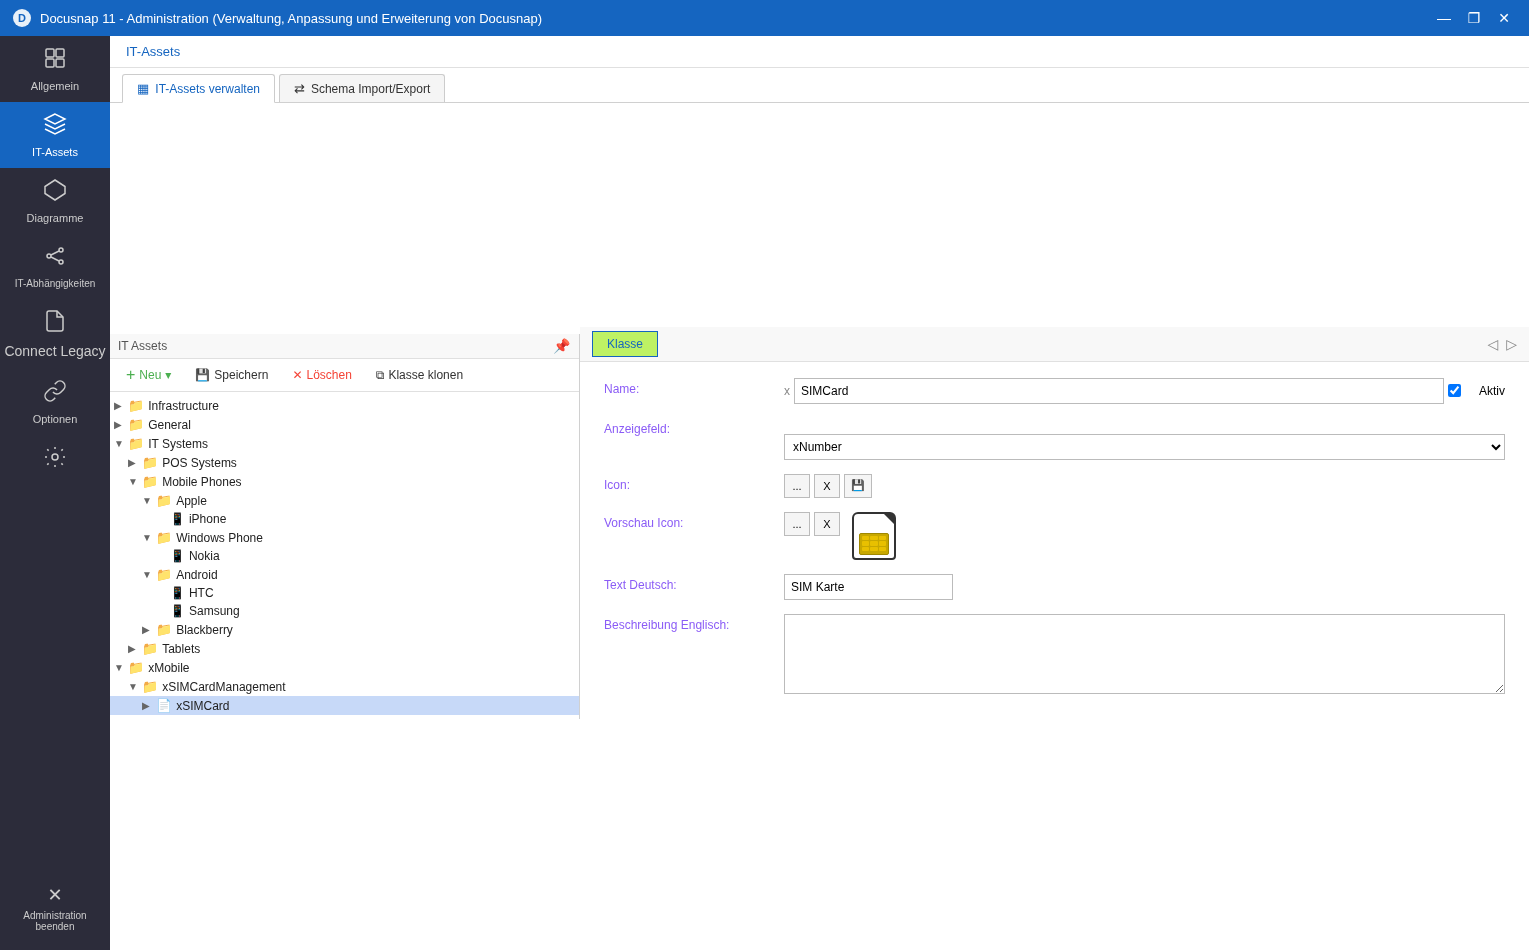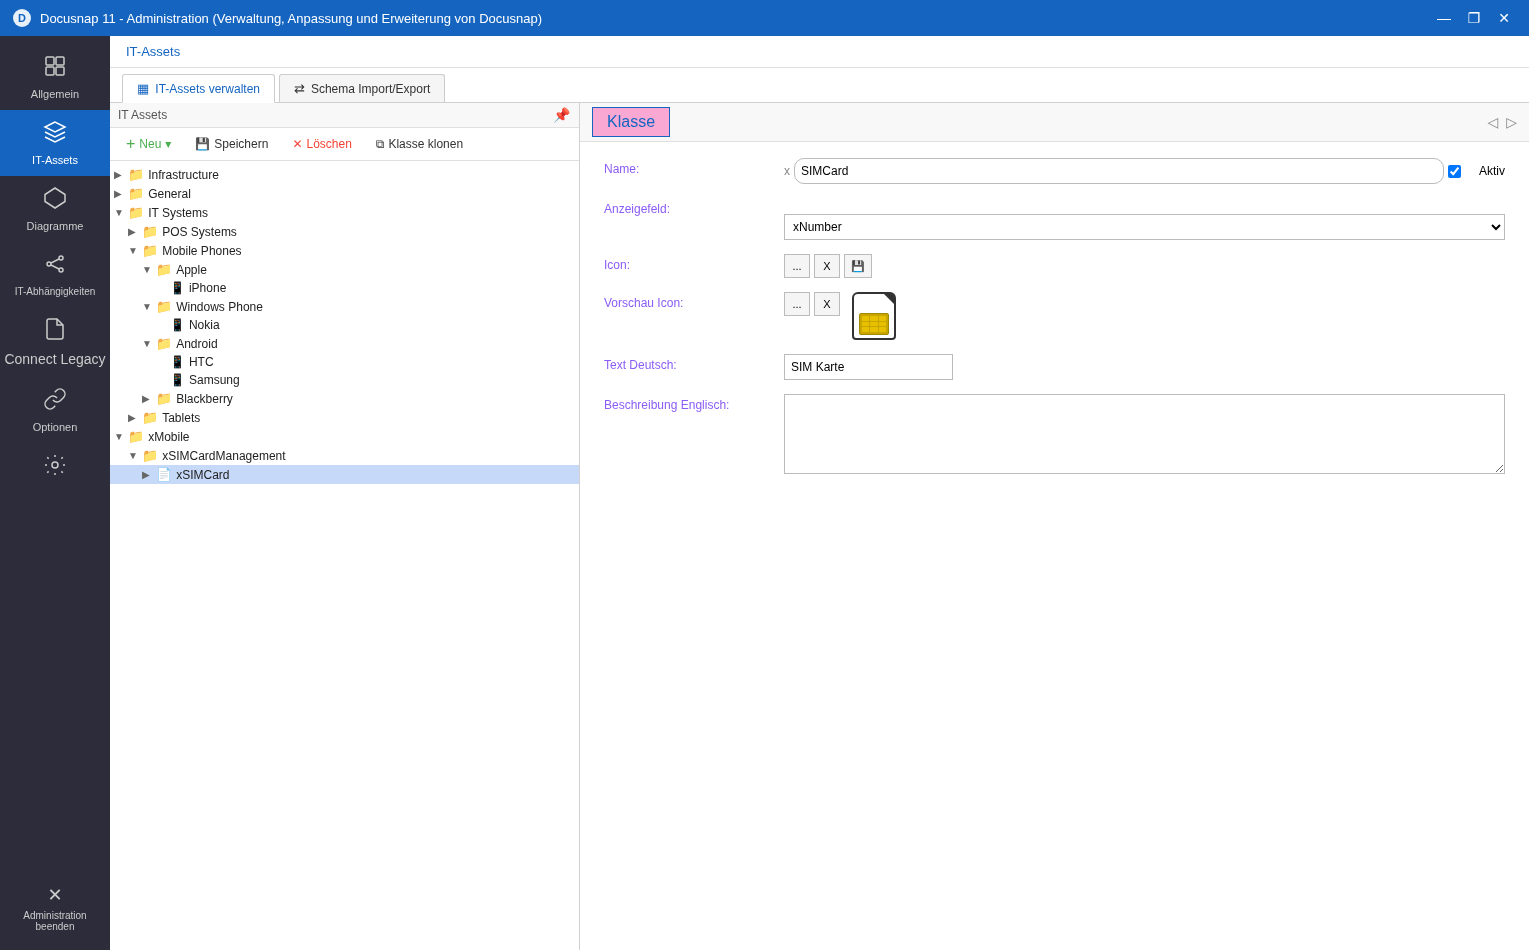--- a/index.html
+++ b/index.html
@@ -22,21 +22,21 @@
       width: 26px; height: 24px; background: transparent; border: none;
       color: white; cursor: pointer; font-size: 14px; display: flex; align-items: center; justify-content: center;
     }
 
     
     .app-container { display: flex; height: calc(100vh - 36px); }
 
     
     .sidebar {
       width: 110px; background: #2c2c3a; display: flex; flex-direction: column;
-      align-items: center; padding-top: 8px; flex-shrink: 0;
+      align-items: center; padding-top: 0; flex-shrink: 0;
     }
     .sidebar-item {
       width: 100%; display: flex; flex-direction: column; align-items: center;
       padding: 10px 4px; cursor: pointer; color: #ccc; text-align: center;
     }
     .sidebar-item.active { background: #1565c0; color: white; }
     .sidebar-item .icon { font-size: 22px; margin-bottom: 4px; }
     .sidebar-item .label { font-size: 11px; }
     .sidebar-bottom { margin-top: auto; padding-bottom: 8px; }
 
@@ -50,21 +50,21 @@
     .tab-bar { display: flex; padding: 6px 12px 0; background: white; border-bottom: 1px solid #d0d0d0; }
     .tab {
       padding: 6px 14px; border: 1px solid #ccc; border-bottom: none;
       cursor: pointer; background: #f5f5f5; color: #333; font-size: 12px;
       display: flex; align-items: center; gap: 6px; margin-right: 4px;
       border-radius: 3px 3px 0 0;
     }
     .tab.active { background: white; border-bottom: 1px solid white; color: #1565c0; margin-bottom: -1px; }
 
     
-    .main-split { display: flex; flex: 1; overflow: hidden; }
+    .main-split { display: flex; flex: 1; overflow: hidden; align-items: center; }
 
     
     .tree-panel { width: 470px; border-right: 1px solid #d0d0d0; display: flex; flex-direction: column; flex-shrink: 0; }
     .tree-header { display: flex; align-items: center; justify-content: space-between; padding: 4px 8px; background: #f8f8f8; border-bottom: 1px solid #e0e0e0; }
     .tree-header-label { font-size: 12px; color: #555; }
     .tree-header-pin { font-size: 14px; color: #888; cursor: pointer; }
 
     
     .toolbar { display: flex; align-items: center; padding: 4px 8px; gap: 8px; border-bottom: 1px solid #e0e0e0; background: white; }
     .toolbar-btn {
@@ -81,21 +81,21 @@
       white-space: nowrap; font-size: 12px; color: #222;
     }
     .tree-node.selected { background: #c7d9f8; }
     .tree-node .expander { width: 14px; flex-shrink: 0; font-size: 10px; color: #666; cursor: pointer; }
     .tree-node .node-icon { margin-right: 4px; font-size: 13px; }
     .tree-node .node-label { font-size: 12px; }
 
     
     .right-panel { flex: 1; display: flex; flex-direction: column; overflow: hidden; }
     .right-panel-header { display: flex; align-items: center; justify-content: space-between; padding: 4px 12px; border-bottom: 1px solid #e0e0e0; background: #f8f8f8; }
-    .klasse-tab { padding: 5px 14px; border: 1px solid #1565c0; color: #1565c0; background: #f9a8d4; font-size: 16px; cursor: pointer; }
+    .klasse-tab { padding: 5px 14px; border: 1px solid #1565c0; color: #1565c0; background: #bef264; font-size: 12px; cursor: pointer; }
     .panel-nav { display: flex; gap: 8px; color: #888; font-size: 14px; cursor: pointer; }
 
     
     .form-area { flex: 1; overflow-y: auto; padding: 16px 24px; }
     .form-row { display: flex; align-items: flex-start; margin-bottom: 14px; }
     .form-label { width: 180px; flex-shrink: 0; font-size: 12px; color: #8b5cf6; padding-top: 4px; }
     .form-field { flex: 1; }
     .form-input-wrapper { display: flex; align-items: center; gap: 4px; }
     .form-input {
       flex: 1; height: 26px; border: 1px solid #bbb; padding: 2px 6px; font-size: 12px;
@@ -411,21 +411,21 @@
           </div>
         </div>
 
         <div class="form-area">
 
           <div class="form-row">
             <div class="form-label">Name:</div>
             <div class="form-field">
               <div class="form-input-wrapper">
                 <span class="x-prefix">x</span>
-                <input type="text" class="form-input" value="SIMCard" style="flex: 1 1 0%; border-radius: 10px;">
+                <input type="text" class="form-input" value="SIMCard" style="flex: 1 1 0%;">
                 <label class="checkbox-label">
                   <input type="checkbox" checked="" style="">
                   <span>Aktiv</span>
                 </label>
               </div>
             </div>
           </div>
 
           <div class="form-row">
             <div class="form-label">Anzeigefeld:</div>

